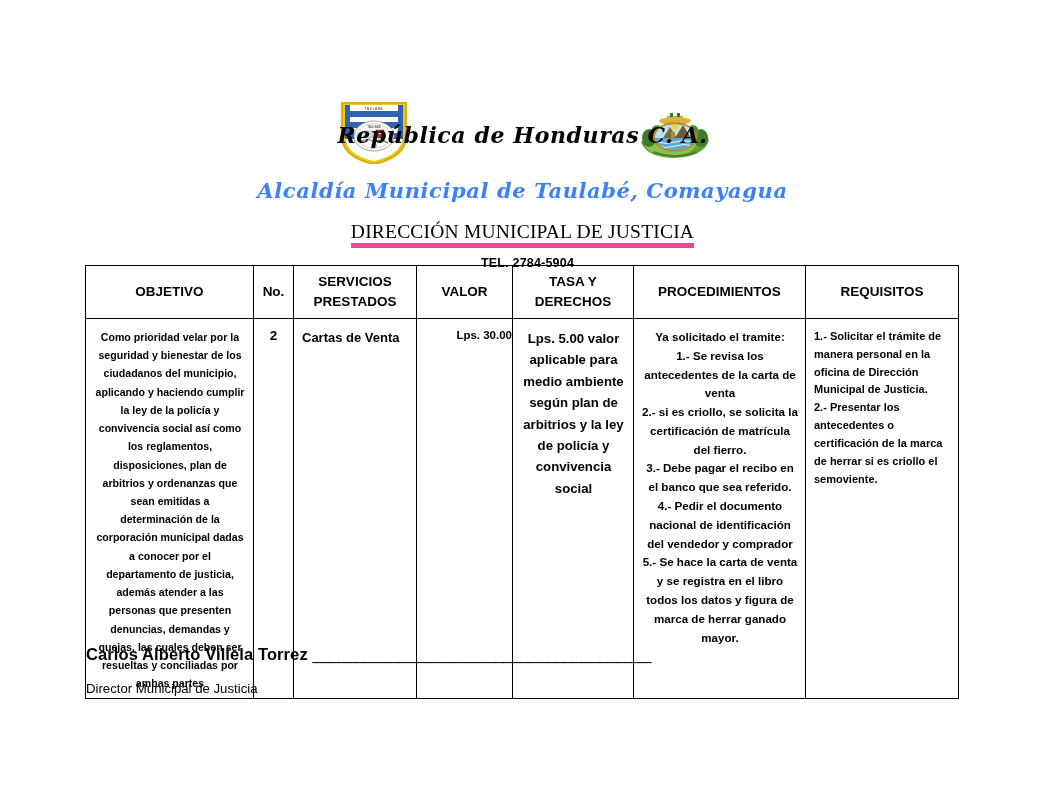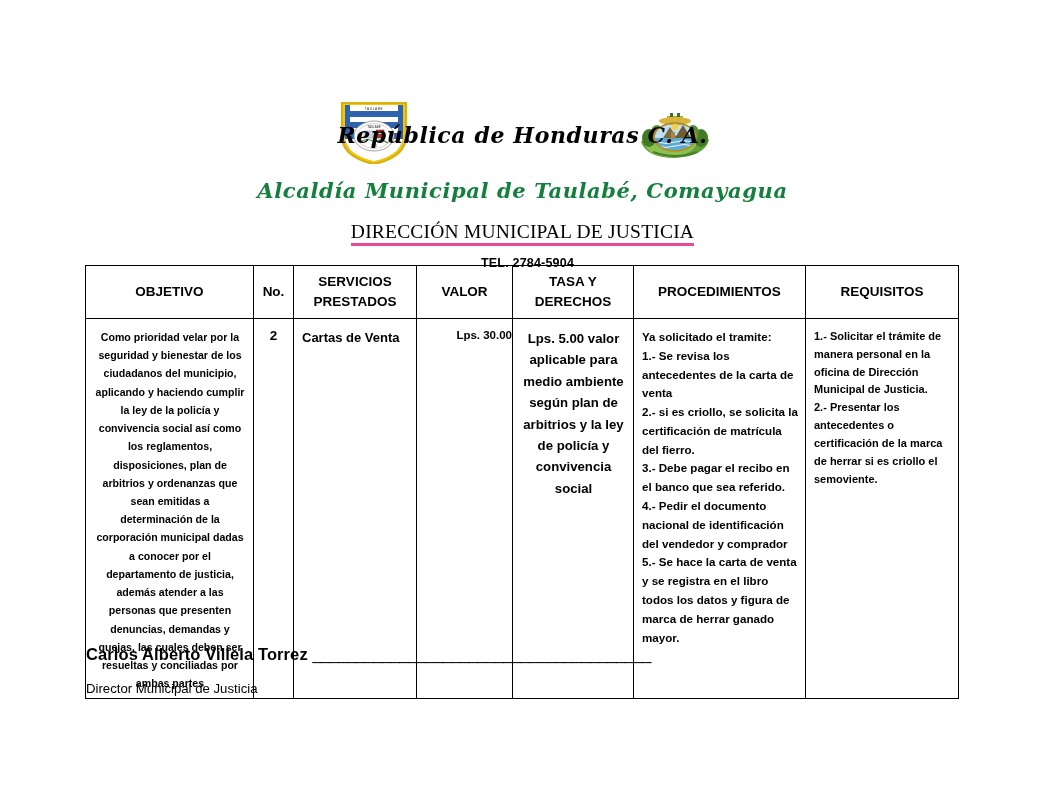--- a/index.html
+++ b/index.html
@@ -62,30 +62,30 @@
     letter-spacing: 0.6px;
     color: #000000;
   }
   .script-line-2 {
     margin-top: 6px;
     font-family: "DejaVu Serif", serif;
     font-style: italic;
     font-weight: bold;
     font-size: 21px;
     letter-spacing: 0.6px;
-    color: #15803d;
+    color: #3b82f6;
   }
   .dept-line {
     margin-top: 18px;
     font-family: "Liberation Serif", serif;
     font-size: 19.5px;
     letter-spacing: 0.2px;
   }
   .dept-line span {
-    border-bottom: 3px solid #ec4899;
+    border-bottom: 5px solid #ec4899;
     padding-bottom: 1px;
   }
   .tel-line {
     margin-top: 13px;
     font-family: "Liberation Sans", sans-serif;
     font-weight: bold;
     font-size: 12.5px;
     letter-spacing: 0.2px;
     margin-left: 10px;
   }
@@ -156,21 +156,21 @@
     padding-top: 10px;
   }
   .txt-tasa {
     font-size: 13.2px;
     line-height: 1.62;
     text-align: center;
   }
   .txt-proc {
     font-size: 11.6px;
     line-height: 1.62;
-    text-align: left;
+    text-align: center;
   }
   .txt-req {
     font-size: 11px;
     line-height: 1.62;
     text-align: left;
   }
   .line { display: block; }
 
   
   .signature-block {

